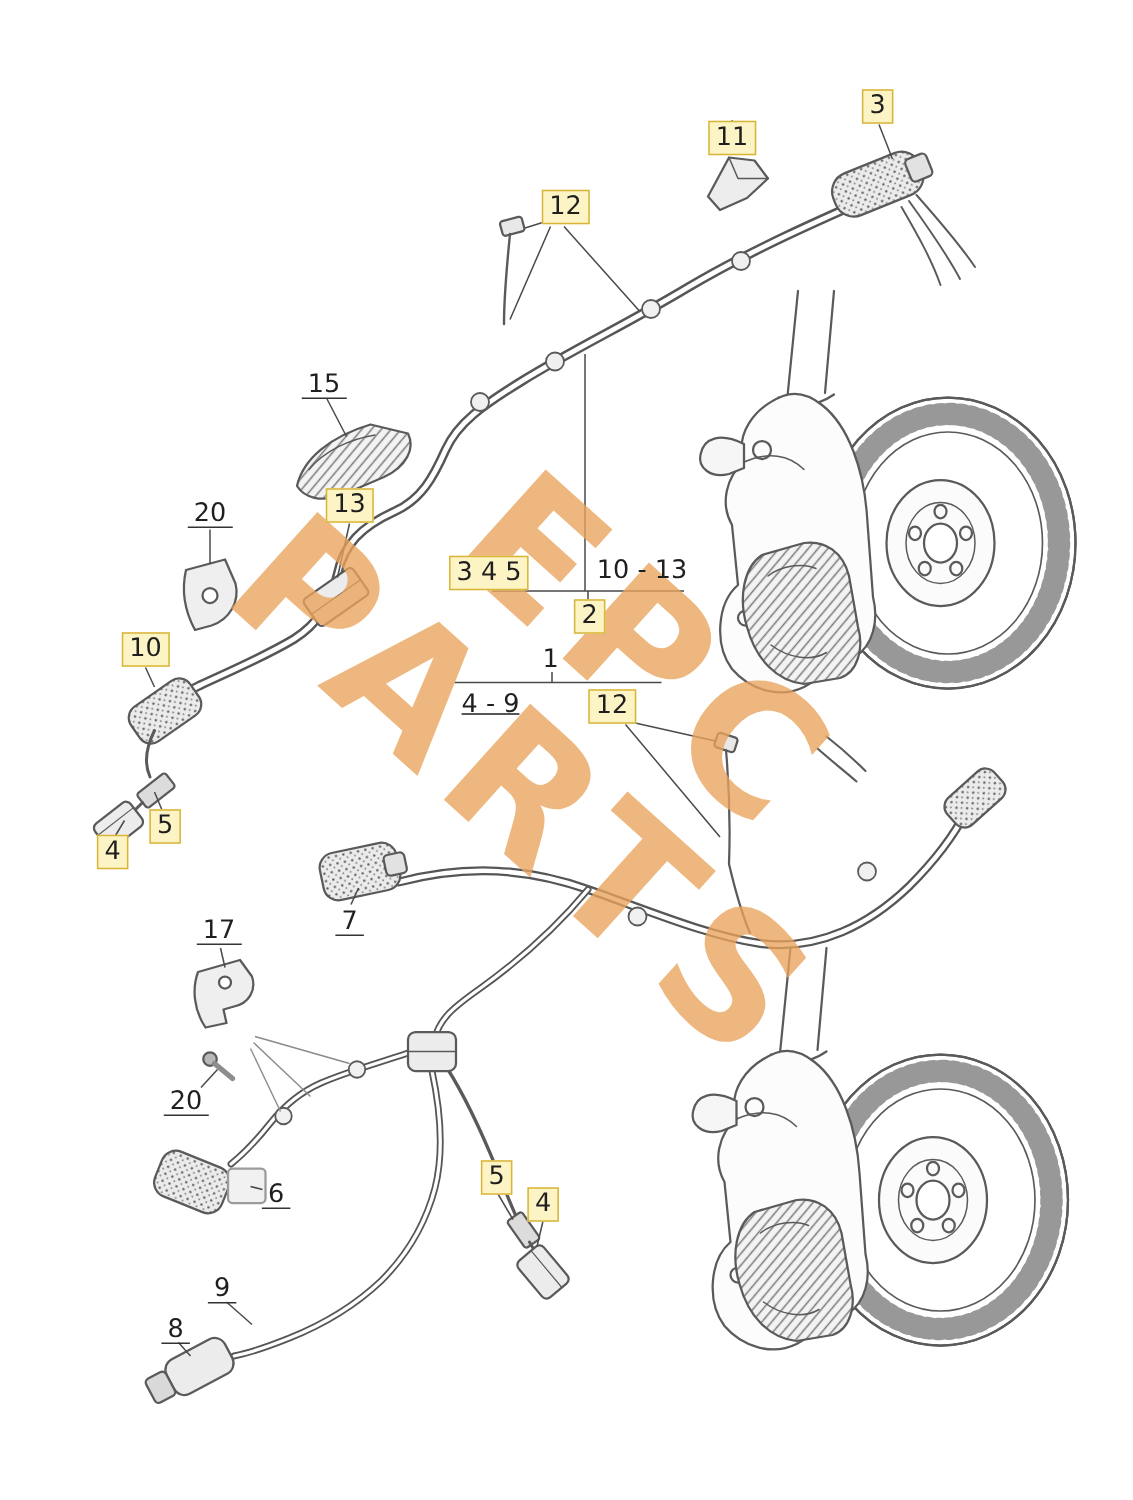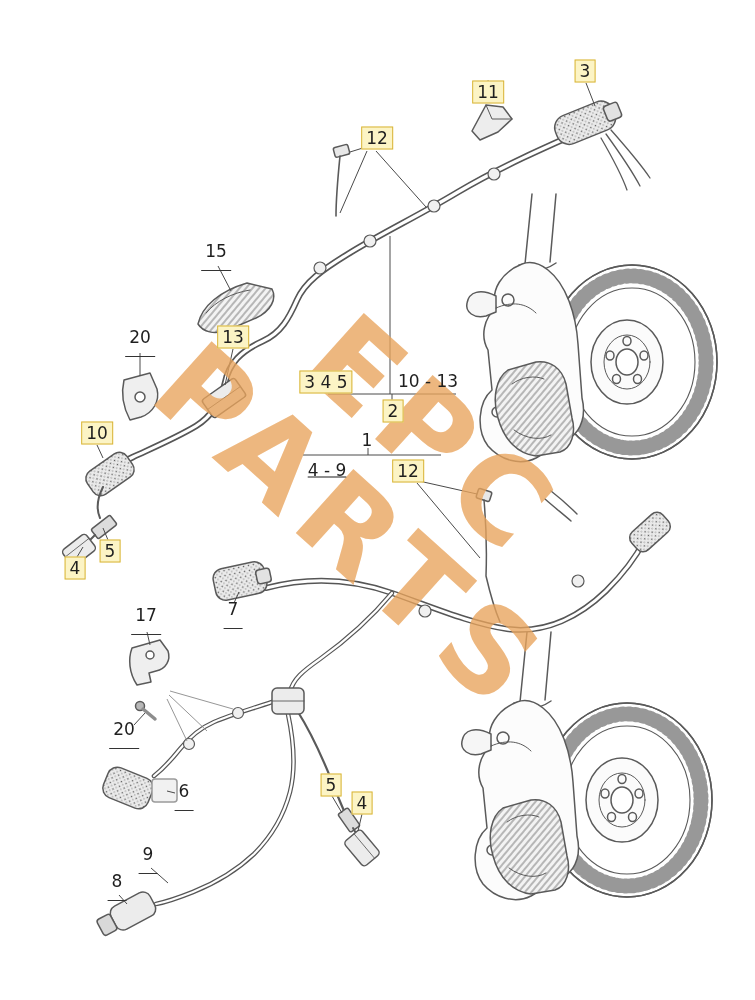--- a/index.html
+++ b/index.html
@@ -19,21 +19,21 @@
   .callouts{position:absolute;left:0;top:0;width:100%;height:100%;}
   .lbl{
     position:absolute;transform:translate(-50%,-50%);
     font-size:17px;color:var(--label-color,#1f1f1f);
     white-space:nowrap;line-height:1;padding:2px 4px;
   }
   .lbl.hl{
     background:var(--hl-bg,#fcf4c5);
     border:1px solid var(--hl-border,#d8b438);
   }
-  .lbl.ul{border-bottom:1.5px solid #333;padding-bottom:10px;}
+  .lbl.ul{border-bottom:1.5px solid #333;padding-bottom:0;}
 </style>
 </head>
 <body>
 
 <div class="page">
 
   <svg width="755" height="1000" viewBox="0 0 755 1000" xmlns="http://www.w3.org/2000/svg">
     <defs>
       <pattern id="dots" width="5" height="5" patternUnits="userSpaceOnUse">
         <rect width="5" height="5" fill="#ebebeb"></rect>

